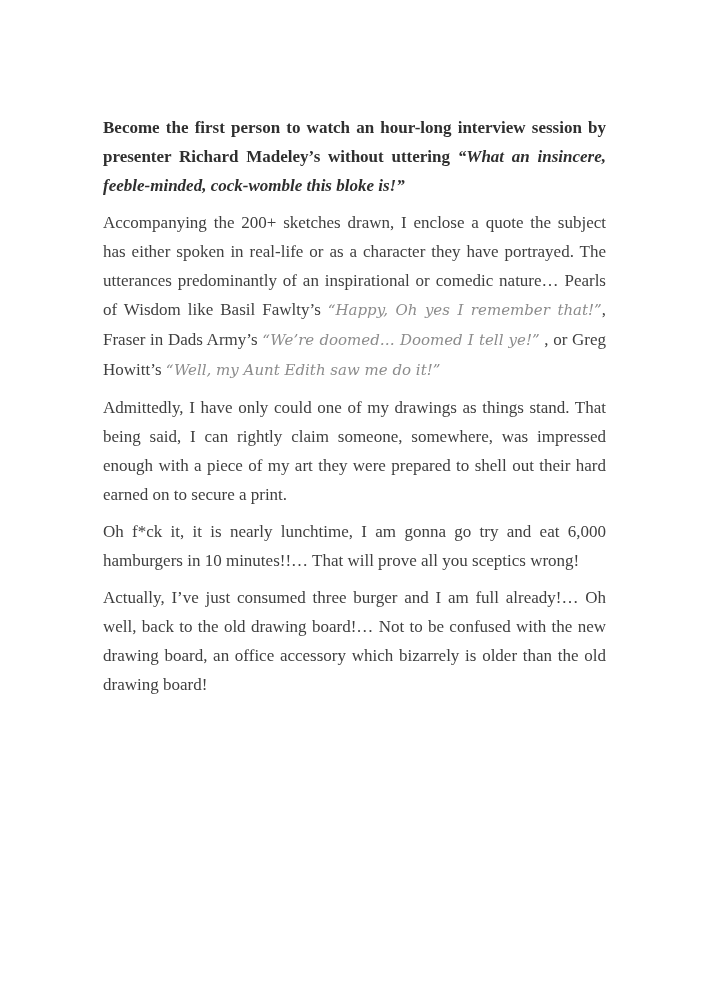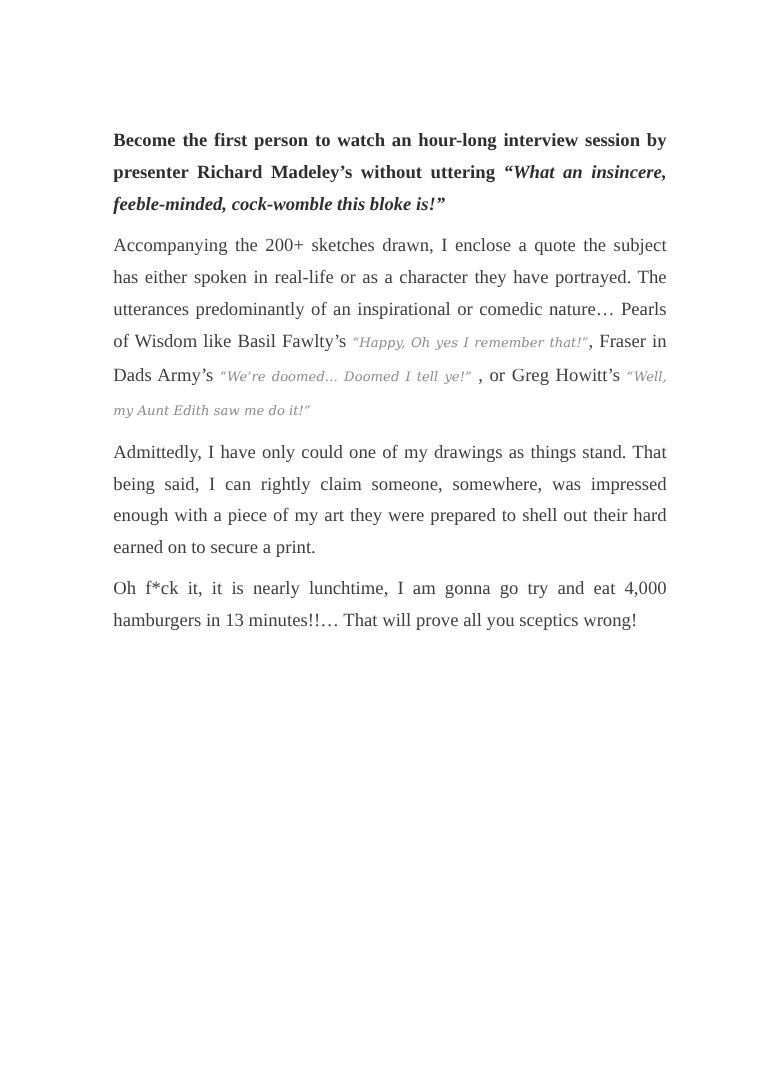--- a/index.html
+++ b/index.html
@@ -44,34 +44,35 @@
   }
   .r-bold-italic {
     font-weight: bold;
     font-style: italic;
     color: var(--bold-text, #2f2f2f);
   }
   .r-quote-italic {
     font-style: italic;
     font-family: "DejaVu Serif", serif;
     color: var(--quote-text, #8c8c8c);
-    font-size: 12px;
+    font-size: 15px;
   }
   .page-number {
     margin-top: 2px;
     text-align: center;
     font-size: 11px;
     line-height: 15px;
     color: var(--page-number, #8f8f8f);
     font-family: "Liberation Serif", serif;
   }
 </style>
 </head>
 <body>
 
 <div class="page">
   <div class="body-text" id="paragraphs">
       <p><span class="r-bold">Become the first person to watch an hour-long interview session by presenter Richard Madeley’s without uttering </span><span class="r-bold-italic">“What an insincere, feeble-minded, cock-womble this bloke is!”</span></p>
       <p><span class="r-regular">Accompanying the 200+ sketches drawn, I enclose a quote the subject has either spoken in real-life or as a character they have portrayed. The utterances predominantly of an inspirational or comedic nature… Pearls of Wisdom like Basil Fawlty’s </span><span class="r-quote-italic">“Happy, Oh yes I remember that!”</span><span class="r-regular">, Fraser in Dads Army’s </span><span class="r-quote-italic">“We’re doomed… Doomed I tell ye!”</span><span class="r-regular"> , or Greg Howitt’s </span><span class="r-quote-italic">“Well, my Aunt Edith saw me do it!”</span></p>
       <p><span class="r-regular">Admittedly, I have only could one of my drawings as things stand. That being said, I can rightly claim someone, somewhere, was impressed enough with a piece of my art they were prepared to shell out their hard earned on to secure a print.</span></p>
-      <p><span class="r-regular">Oh f*ck it, it is nearly lunchtime, I am gonna go try and eat 4,000 hamburgers in 13 minutes!!… That will prove all you sceptics wrong!</span></p>
+      <p><span class="r-regular">Oh f*ck it, it is nearly lunchtime, I am gonna go try and eat 6,000 hamburgers in 10 minutes!!… That will prove all you sceptics wrong!</span></p>
+      <p><span class="r-regular">Actually, I’ve just consumed three burger and I am full already!… Oh well, back to the old drawing board!… Not to be confused with the new drawing board, an office accessory which bizarrely is older than the old drawing board!</span></p>
     </div>
 </div>
 
 </body></html>

